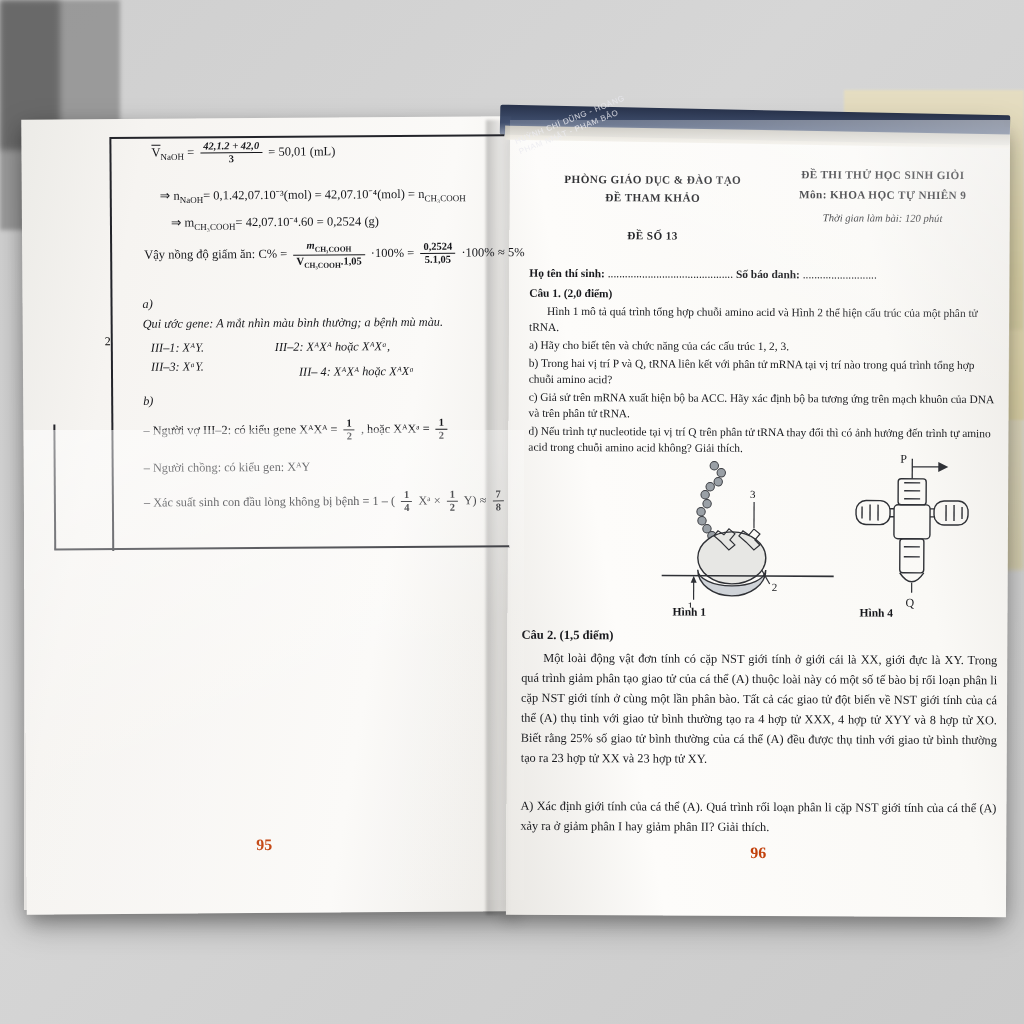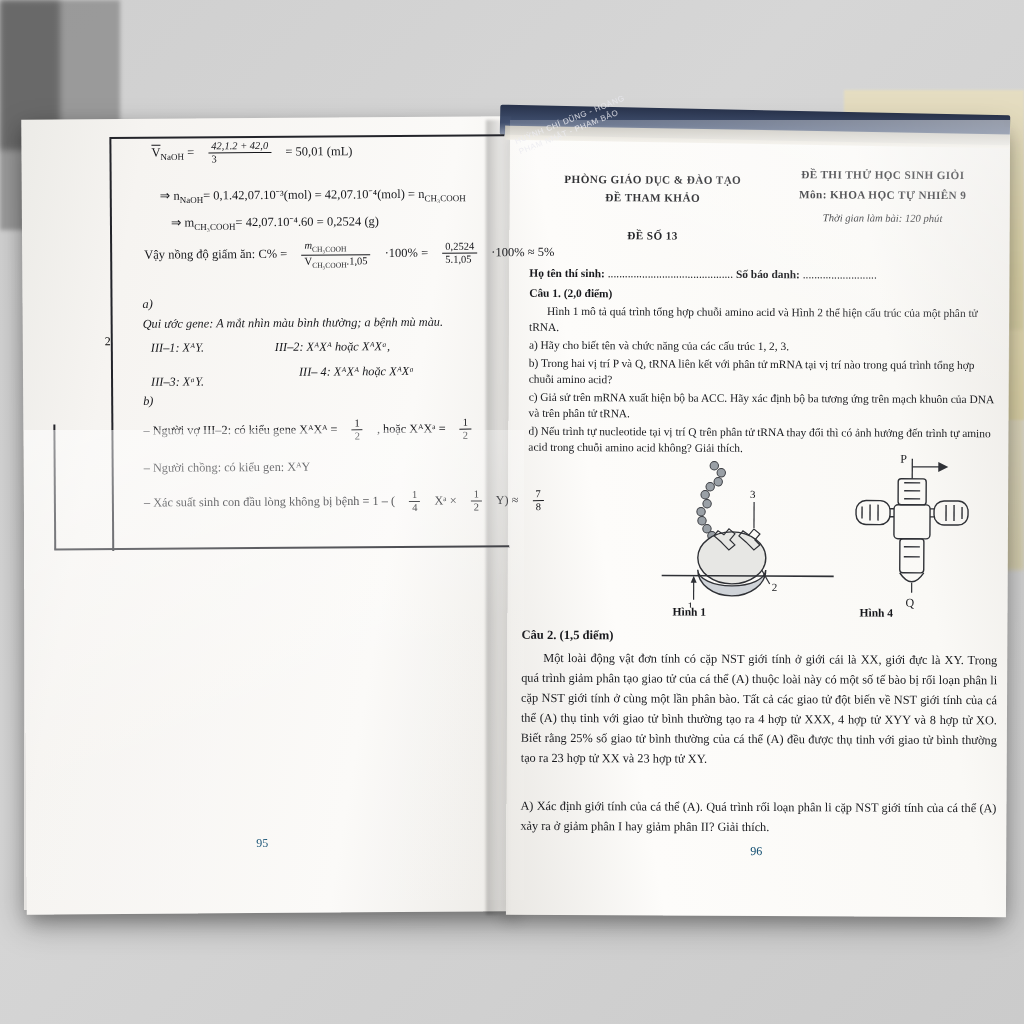--- a/index.html
+++ b/index.html
@@ -63,28 +63,28 @@
     position:absolute;left:510px;top:120px;width:500px;height:260px;
     background:linear-gradient(200deg,rgba(255,255,255,.5),rgba(255,255,255,0) 65%);
     pointer-events:none;
   }
 
   
   .lp{position:absolute;left:24px;top:118px;width:490px;height:795px;transform:rotate(-0.4deg);}
   .tbl-line{position:absolute;background:#23242a;}
   .cell-num{position:absolute;left:82px;top:215px;font-size:12px;}
   .math{font-family:"Liberation Serif",serif;font-size:12.5px;color:#16171b;}
-  .frac{display:inline-block;vertical-align:middle;text-align:left;margin:0 11px;}
+  .frac{display:inline-block;vertical-align:middle;text-align:center;margin:0 3px;font-weight:bold;}
   .frac .nu{display:block;padding:0 3px;font-size:10.5px;line-height:1.15;}
   .frac .de{display:block;border-top:1px solid #16171b;padding:0 3px;font-size:10.5px;line-height:1.2;}
   sub{font-size:.72em;}
   .ital{font-style:italic;}
 
   .l-row{position:absolute;font-size:12.3px;color:#17181c;white-space:nowrap;}
-  .pg-num{position:absolute;font-size:12px;color:#0c4a6e;}
+  .pg-num{position:absolute;font-size:16px;color:#c2410c;font-weight:bold;}
 
   
   .rp{position:absolute;left:508px;top:126px;width:500px;height:790px;transform:rotate(0.3deg);}
   .r-txt{position:absolute;font-size:11.4px;line-height:1.42;color:#17181c;}
   .r-head{position:absolute;font-size:11.2px;letter-spacing:.4px;color:#15161a;font-weight:bold;}
 
   .fig-cap{position:absolute;font-size:11.5px;font-weight:bold;color:#15161a;}
   svg{display:block;}
 </style>
 </head>
@@ -142,21 +142,21 @@
       </span>
       <span>·100% =</span>
       <span class="frac"><span class="nu">0,2524</span><span class="de">5.1,05</span></span>
       <span>·100% ≈ 5%</span>
     </div>
 
     <div class="l-row ital" style="left:120px;top:178px;">a)</div>
     <div class="l-row ital" style="left:120px;top:198px;">Qui ước gene: A mắt nhìn màu bình thường; a bệnh mù màu.</div>
     <div class="l-row ital" style="left:128px;top:222px;">III–1: XᴬY.</div>
     <div class="l-row ital" style="left:252px;top:222px;">III–2: XᴬXᴬ hoặc XᴬXᵃ,</div>
-    <div class="l-row ital" style="left:128px;top:256px;">III–3: XᵃY.</div>
+    <div class="l-row ital" style="left:128px;top:241px;">III–3: XᵃY.</div>
     <div class="l-row ital" style="left:252px;top:247px;margin-left:24px;">III– 4: XᴬXᴬ hoặc XᴬXᵃ</div>
 
     <div class="l-row ital" style="left:120px;top:275px;">b)</div>
 
     <div class="math" style="position:absolute;left:120px;top:300px;white-space:nowrap;font-size:12.3px;">
       <span>– Người vợ III–2: có kiểu gene XᴬXᴬ =</span>
       <span class="frac"><span class="nu">1</span><span class="de">2</span></span>
       <span>, hoặc XᴬXᵃ =</span>
       <span class="frac"><span class="nu">1</span><span class="de">2</span></span>
     </div>

